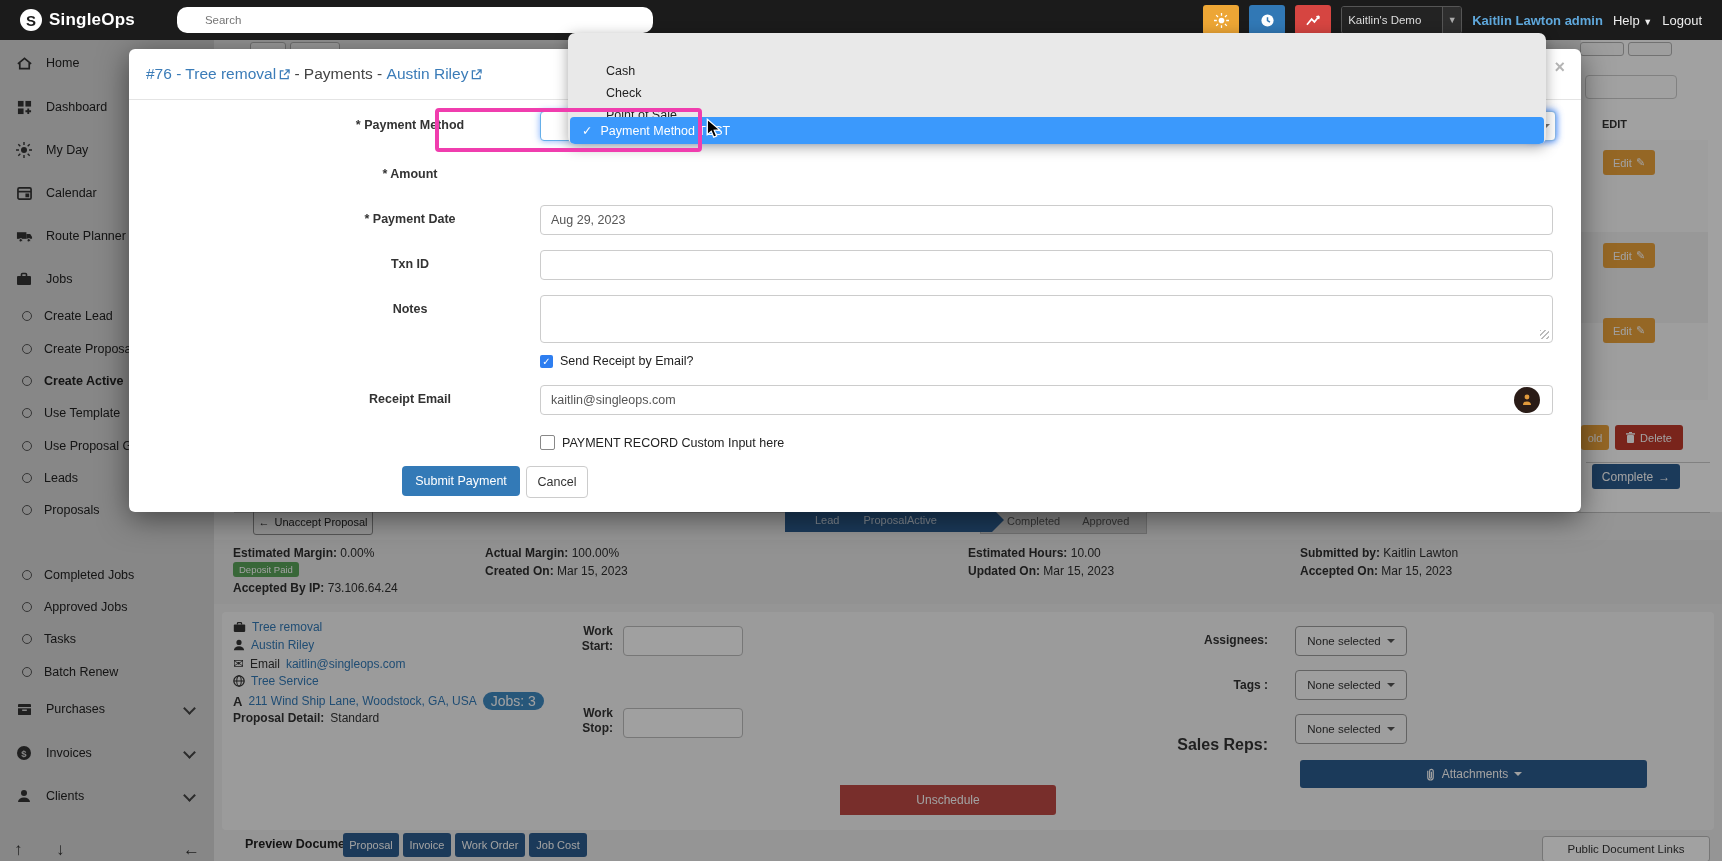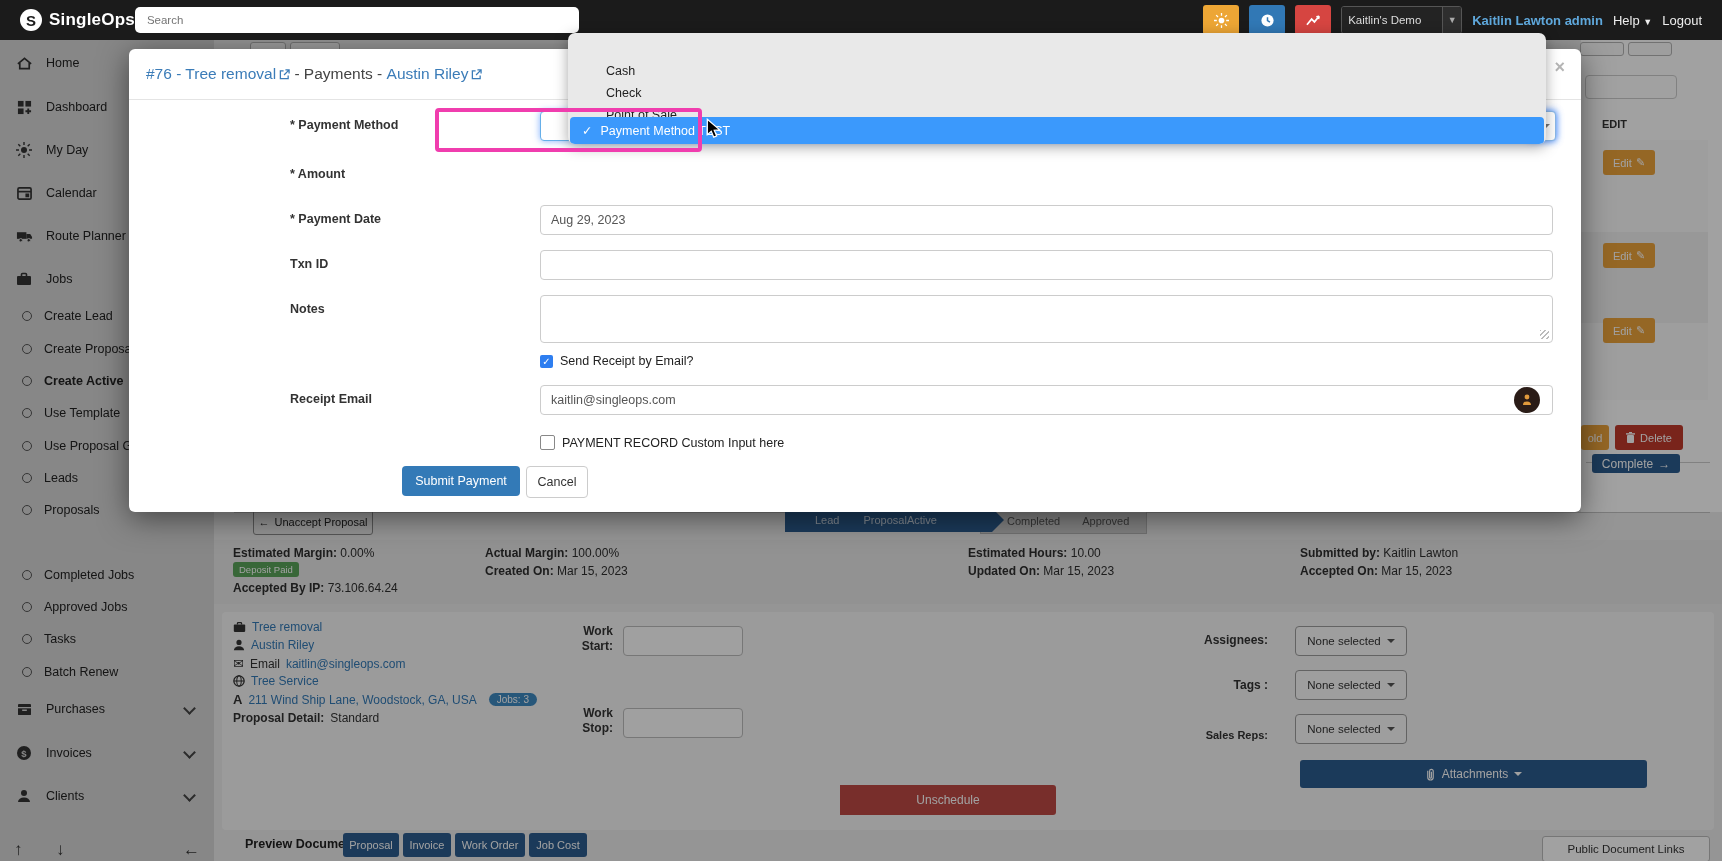--- a/index.html
+++ b/index.html
@@ -6,22 +6,22 @@
   body{width:1722px;height:861px;position:relative;overflow:hidden;
        font-family:"Liberation Sans","DejaVu Sans",sans-serif;background:#fff;color:#333}
   .abs{position:absolute}
   
   #navbar{position:absolute;left:0;top:0;right:0;height:40px;background:#1b1b1b;z-index:80;
           display:flex;align-items:center}
   .brand{display:flex;align-items:center;gap:7px;margin-left:20px}
   .brand-mark{width:22px;height:22px;border-radius:50%;background:#fff;color:#1b1b1b;
               font-weight:bold;font-size:15px;display:flex;align-items:center;justify-content:center}
   .brand-text{color:#fff;font-size:17px;font-weight:bold;letter-spacing:.2px}
-  .nav-search{width:420px;height:26px;border:none;border-radius:5px;
-              padding:0 12px;font-size:11.5px;color:#333;outline:none}
+  .nav-search{margin-left:42px;width:420px;height:26px;border:none;border-radius:10px;
+              padding:0 28px;font-size:11.5px;color:#333;outline:none}
   .nav-right{margin-left:auto;display:flex;align-items:center;gap:10px;padding-right:20px}
   .nav-ibtn{width:36px;height:30px;border-radius:3px;display:flex;align-items:center;justify-content:center}
   .nav-sel{display:flex;align-items:stretch;height:26px;border:1px solid #555;border-radius:3px;overflow:hidden}
   .nav-sel-txt{background:#232323;color:#ddd;font-size:11.5px;display:flex;align-items:center;
                padding:0 6px;width:88px;white-space:nowrap;overflow:hidden}
   .nav-sel-caret{background:#2e2e2e;border-left:1px solid #555;width:18px;display:flex;
                  align-items:center;justify-content:center;color:#aaa;font-size:9px}
   .nav-user{color:#5fa8dc;font-weight:bold;font-size:13px}
   .nav-link{color:#eee;font-size:13px}
   
@@ -43,39 +43,39 @@
   .rc-band{position:absolute;left:1367px;right:14px}
   .btn{display:flex;align-items:center;justify-content:center;border-radius:3px;color:#fff;cursor:pointer}
   .btn-orange{background:#eda33c}
   .btn-red{background:#c0392b}
   .btn-blue{background:#2c5c8f}
   .btn-ghost{background:transparent;border:1px solid #8a8a8a;color:#222}
   .stat{position:absolute;white-space:nowrap;color:#2e2e2e;font-size:12px}
   .stat b{font-weight:bold}
   .badge-green{display:inline-block;background:#59a359;color:#fff;font-size:9.5px;
                border-radius:3px;padding:2px 6px}
-  .pill{display:inline-block;background:#3f8ac2;color:#fff;font-size:10px;border-radius:9px;
-        padding:1px 8px;margin-left:6px}
+  .pill{display:inline-block;background:#3f8ac2;color:#fff;font-size:14px;border-radius:9px;
+        padding:1px 8px;}
   .jlink{color:#337ab7}
   .jline{position:absolute;display:flex;align-items:center;gap:6px;font-size:12px;white-space:nowrap}
   .mini-input{position:absolute;background:#fdfdfd;border:1px solid #bdbdbd;border-radius:4px}
   .nsel{position:absolute;width:110px;height:28px;background:#fbfbfb;border:1px solid #9d9d9d;
         border-radius:4px;display:flex;align-items:center;justify-content:center;gap:6px;
         font-size:11.5px;color:#333}
   .caret-dn{width:0;height:0;border-left:4px solid transparent;border-right:4px solid transparent;
             border-top:4px solid #555}
   
   #modal{position:absolute;left:129px;top:49px;width:1452px;height:463px;background:#fff;
          border-radius:6px;box-shadow:0 6px 30px rgba(0,0,0,.5);z-index:60}
   .m-header{position:absolute;left:0;top:0;right:0;height:50px;border-bottom:1px solid #e4e4e4;
             display:flex;align-items:center;padding-left:17px;font-size:15.5px}
   .m-link{color:#3b7cb8;display:flex;align-items:center;gap:3px}
   .m-sep{color:#444;white-space:pre}
   .m-close{position:absolute;right:16px;top:8px;color:#b5b5b5;font-size:18px;font-weight:bold}
-  .m-label{position:absolute;left:161px;width:240px;text-align:left;font-weight:bold;
+  .m-label{position:absolute;left:161px;width:240px;text-align:center;font-weight:bold;
            font-size:12.5px;color:#333;white-space:nowrap}
   .m-input{position:absolute;left:411px;width:1013px;height:30px;border:1px solid #ccc;
            border-radius:4px;font-size:12.5px;color:#555;padding:0 10px;box-sizing:border-box;
            background:#fff;outline:none}
   .m-check{position:absolute;left:411px;display:flex;align-items:center;gap:7px;font-size:12.5px;color:#222}
   .cb{width:13px;height:13px;border-radius:2px;display:flex;align-items:center;justify-content:center}
   .cb-on{background:#2e7ef0;color:#fff;font-size:10px}
   .cb-off{background:#fff;border:1px solid #888}
   
   #dropdown{position:absolute;left:568px;top:33px;width:978px;height:111px;background:#e9e9e9;
@@ -269,21 +269,21 @@
     </div>
   <div class="btn btn-red abs" style="left:1401px;top:385px;width:68px;height:25px;font-size:11px;gap:5px">
     <svg width="9" height="11" viewBox="0 0 9 11">
         <rect x="1" y="3" width="7" height="8" rx="1" fill="#fff"></rect>
         <rect x="0" y="1.2" width="9" height="1.4" fill="#fff"></rect>
         <rect x="3" y="0" width="3" height="1.2" fill="#fff"></rect>
       </svg>
     <span>Delete</span>
     </div>
   <div class="abs" style="left:1372px;right:12px;top:422px;border-top:1px solid #ccc"></div>
-  <div class="btn btn-blue abs" style="left:1378px;top:414px;width:88px;height:19px;font-size:12px;gap:5px">
+  <div class="btn btn-blue abs" style="left:1378px;top:424px;width:88px;height:25px;font-size:12px;gap:5px">
       <span>Complete</span>
       <span>→</span>
     </div>
 
   <div class="abs" style="left:20px;right:12px;top:472px;border-top:1px solid #c2c2c2"></div>
   <div class="btn btn-ghost abs" style="left:39px;top:469px;width:118px;height:24px;font-size:11px;gap:5px">
     <span>←</span>
     <span>Unaccept Proposal</span>
     </div>
   <div class="abs" style="left:766px;top:468px;width:165px;height:24px;background:#cfcfcf;border:1px solid #b5b5b5;display:flex;align-items:center">
@@ -353,21 +353,21 @@
     <div class="abs" style="left:926px;top:21px;width:120px;text-align:right;font-weight:bold;font-size:12px">Assignees:</div>
     <div class="nsel" style="left:1073px;top:14px">
         <span>None selected</span>
         <span class="caret-dn"></span>
       </div>
     <div class="abs" style="left:926px;top:66px;width:120px;text-align:right;font-weight:bold;font-size:12px">Tags :</div>
     <div class="nsel" style="left:1073px;top:58px">
         <span>None selected</span>
         <span class="caret-dn"></span>
       </div>
-    <div class="abs" style="left:926px;top:117px;width:120px;text-align:right;font-weight:bold;font-size:11px">Sales Reps:</div>
+    <div class="abs" style="left:926px;top:124px;width:120px;text-align:right;font-weight:bold;font-size:16px">Sales Reps:</div>
     <div class="nsel" style="left:1073px;top:102px">
         <span>None selected</span>
         <span class="caret-dn"></span>
       </div>
 
     <div class="btn btn-blue abs" style="left:1078px;top:148px;width:347px;height:28px;font-size:12px;gap:6px">
       <svg width="11" height="13" viewBox="0 0 12 14">
           <path d="M3 3 v7 a3 3 0 0 0 6 0 V3.5 a2 2 0 0 0 -4 0 V10 a1 1 0 0 0 2 0 V4" fill="none" stroke="#fff" stroke-width="1.3"></path>
         </svg>
       <span>Attachments</span>

